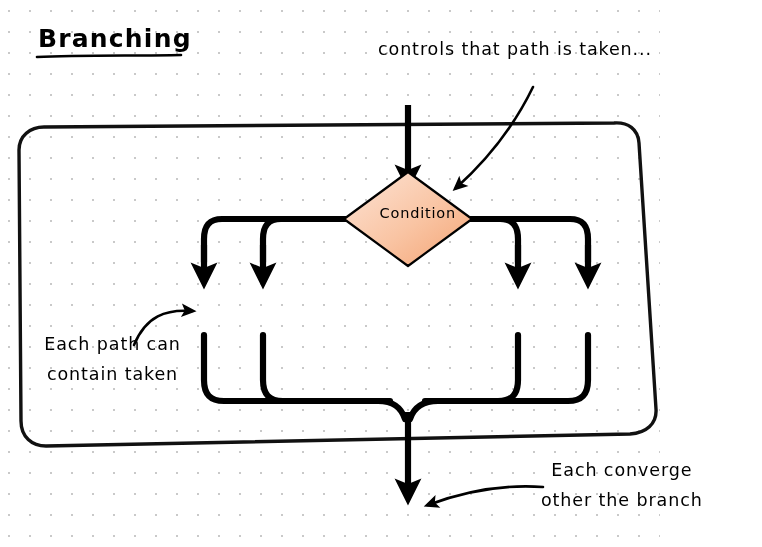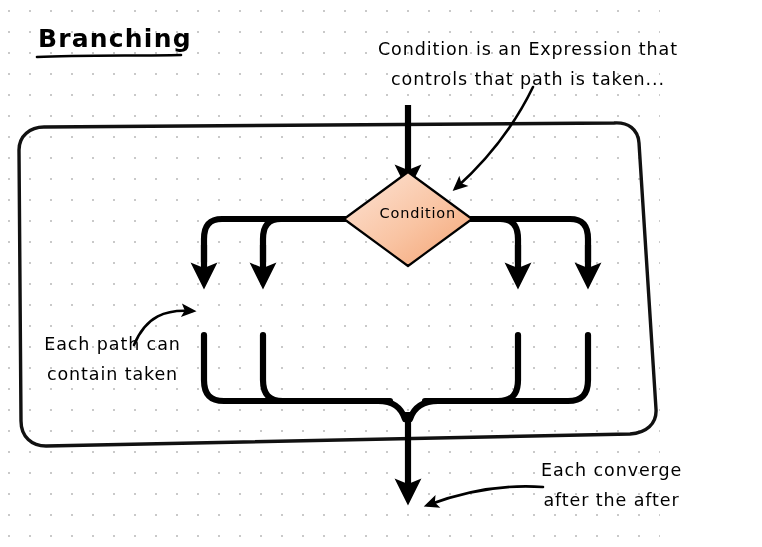--- a/index.html
+++ b/index.html
@@ -135,27 +135,26 @@
     <path d="M 134 345 C 146 316, 166 309, 192 311" fill="none" stroke="#000" stroke-width="2.6" stroke-linecap="round" marker-end="url(#arrowThin)"></path>
 
     <path d="M 543 487 C 500 484, 460 493, 428 505" fill="none" stroke="#000" stroke-width="2.6" stroke-linecap="round" marker-end="url(#arrowThin)"></path>
   </svg>
 
   <div id="page-title" class="txt">Branching</div>
 
   <div id="diamond-label" class="txt">Condition</div>
 
   <div id="ann-top" class="txt ann">
-    <div>Condition is an Expression that</div>
     <div>controls that path is taken...</div>
   </div>
 
   <div id="ann-left" class="txt ann">
     <div>Each path can</div>
     <div>contain taken</div>
   </div>
 
   <div id="ann-bottom" class="txt ann">
     <div>Each converge</div>
-    <div>after the after</div>
+    <div>other the branch</div>
   </div>
 
 </div>
 
 </body></html>

